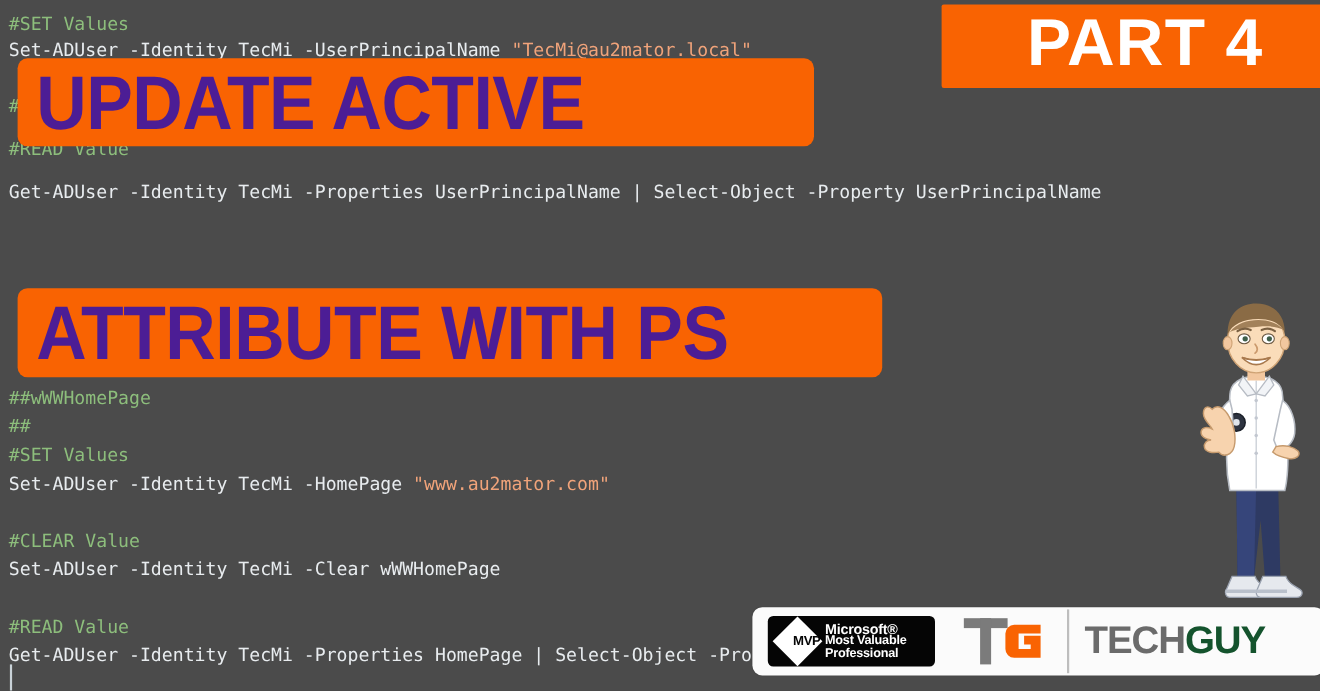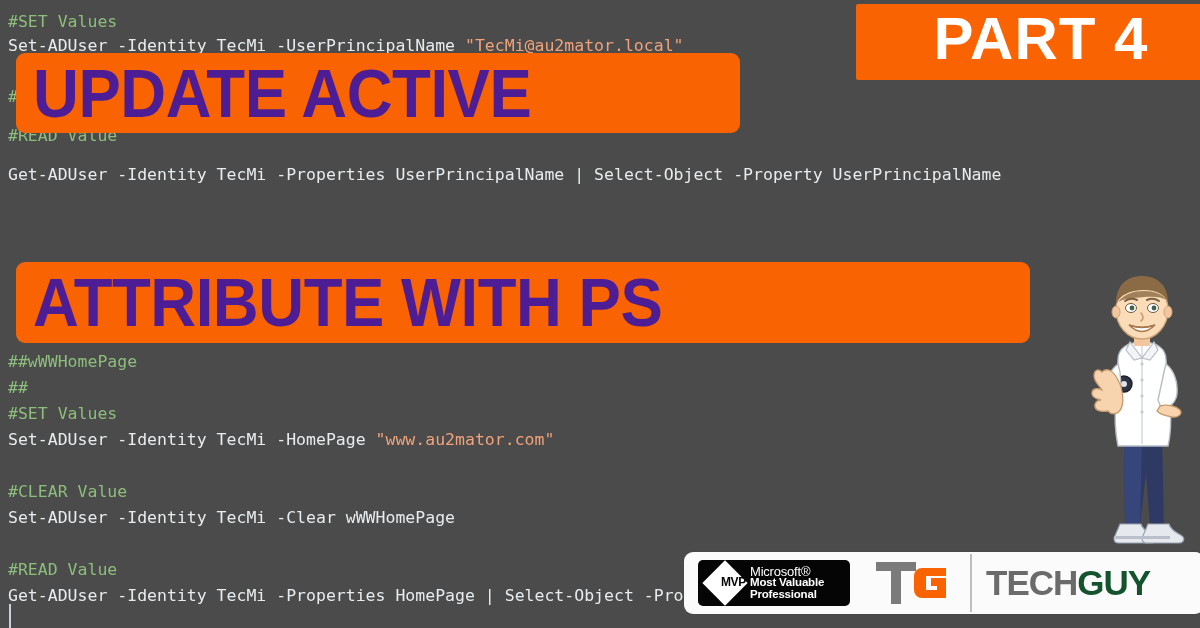--- a/index.html
+++ b/index.html
@@ -48,21 +48,21 @@
     box-sizing:border-box;
   }
   .banner span{
     display:block;
     transform:scaleX(0.92);
     transform-origin:left center;
     white-space:nowrap;
   }
   #title-line-1{left:16px;top:53px;width:724px;height:80px;font-size:69px;padding-left:17px;}
   #title-line-2{left:16px;top:157px;width:794px;height:81px;font-size:69px;padding-left:17px;}
-  #title-line-3{left:16px;top:262px;width:1014px;height:81px;font-size:69px;padding-left:17px;}
+  #title-line-3{left:16px;top:262px;width:786px;height:81px;font-size:69px;padding-left:17px;}
 
   
   #part-badge{
     position:absolute;left:856px;top:4px;width:330px;height:76px;
     background:#f96302;color:#fff;
     display:flex;align-items:flex-start;justify-content:center;
     font-size:60px;font-weight:bold;letter-spacing:1px;
     border-radius:2px;
     padding-left:20px;
   }
@@ -96,21 +96,21 @@
   #mvp-diamond .dmd{
     position:absolute;left:5px;top:5px;width:32px;height:32px;background:#fff;
     transform:rotate(45deg);
   }
   #mvp-diamond .mvptext{
     position:absolute;left:0;top:13px;width:42px;text-align:right;
     font-size:12px;font-weight:bold;color:#050505;font-family:"Liberation Sans",sans-serif;
     letter-spacing:-0.3px;
   }
   #mvp-words{margin-left:4px;color:#ffffff;line-height:11.5px;}
-  #mvp-words .l1{font-size:13px;font-weight:normal;letter-spacing:-0.2px;}
+  #mvp-words .l1{font-size:13px;font-weight:bold;letter-spacing:-0.2px;}
   #mvp-words .l2,#mvp-words .l3{font-size:11.5px;font-weight:bold;letter-spacing:-0.2px;}
   #tg-logo{
     margin-left:26px;width:78px;height:46px;position:relative;flex:0 0 78px;
   }
   #divider{width:2px;height:58px;background:#bdbdbd;margin-left:16px;}
   #techguy{
     margin-left:14px;font-size:35px;font-weight:bold;letter-spacing:-1px;
     font-family:"Liberation Sans",sans-serif;
   }
   #techguy .tech{color:#6b6b6b;}

